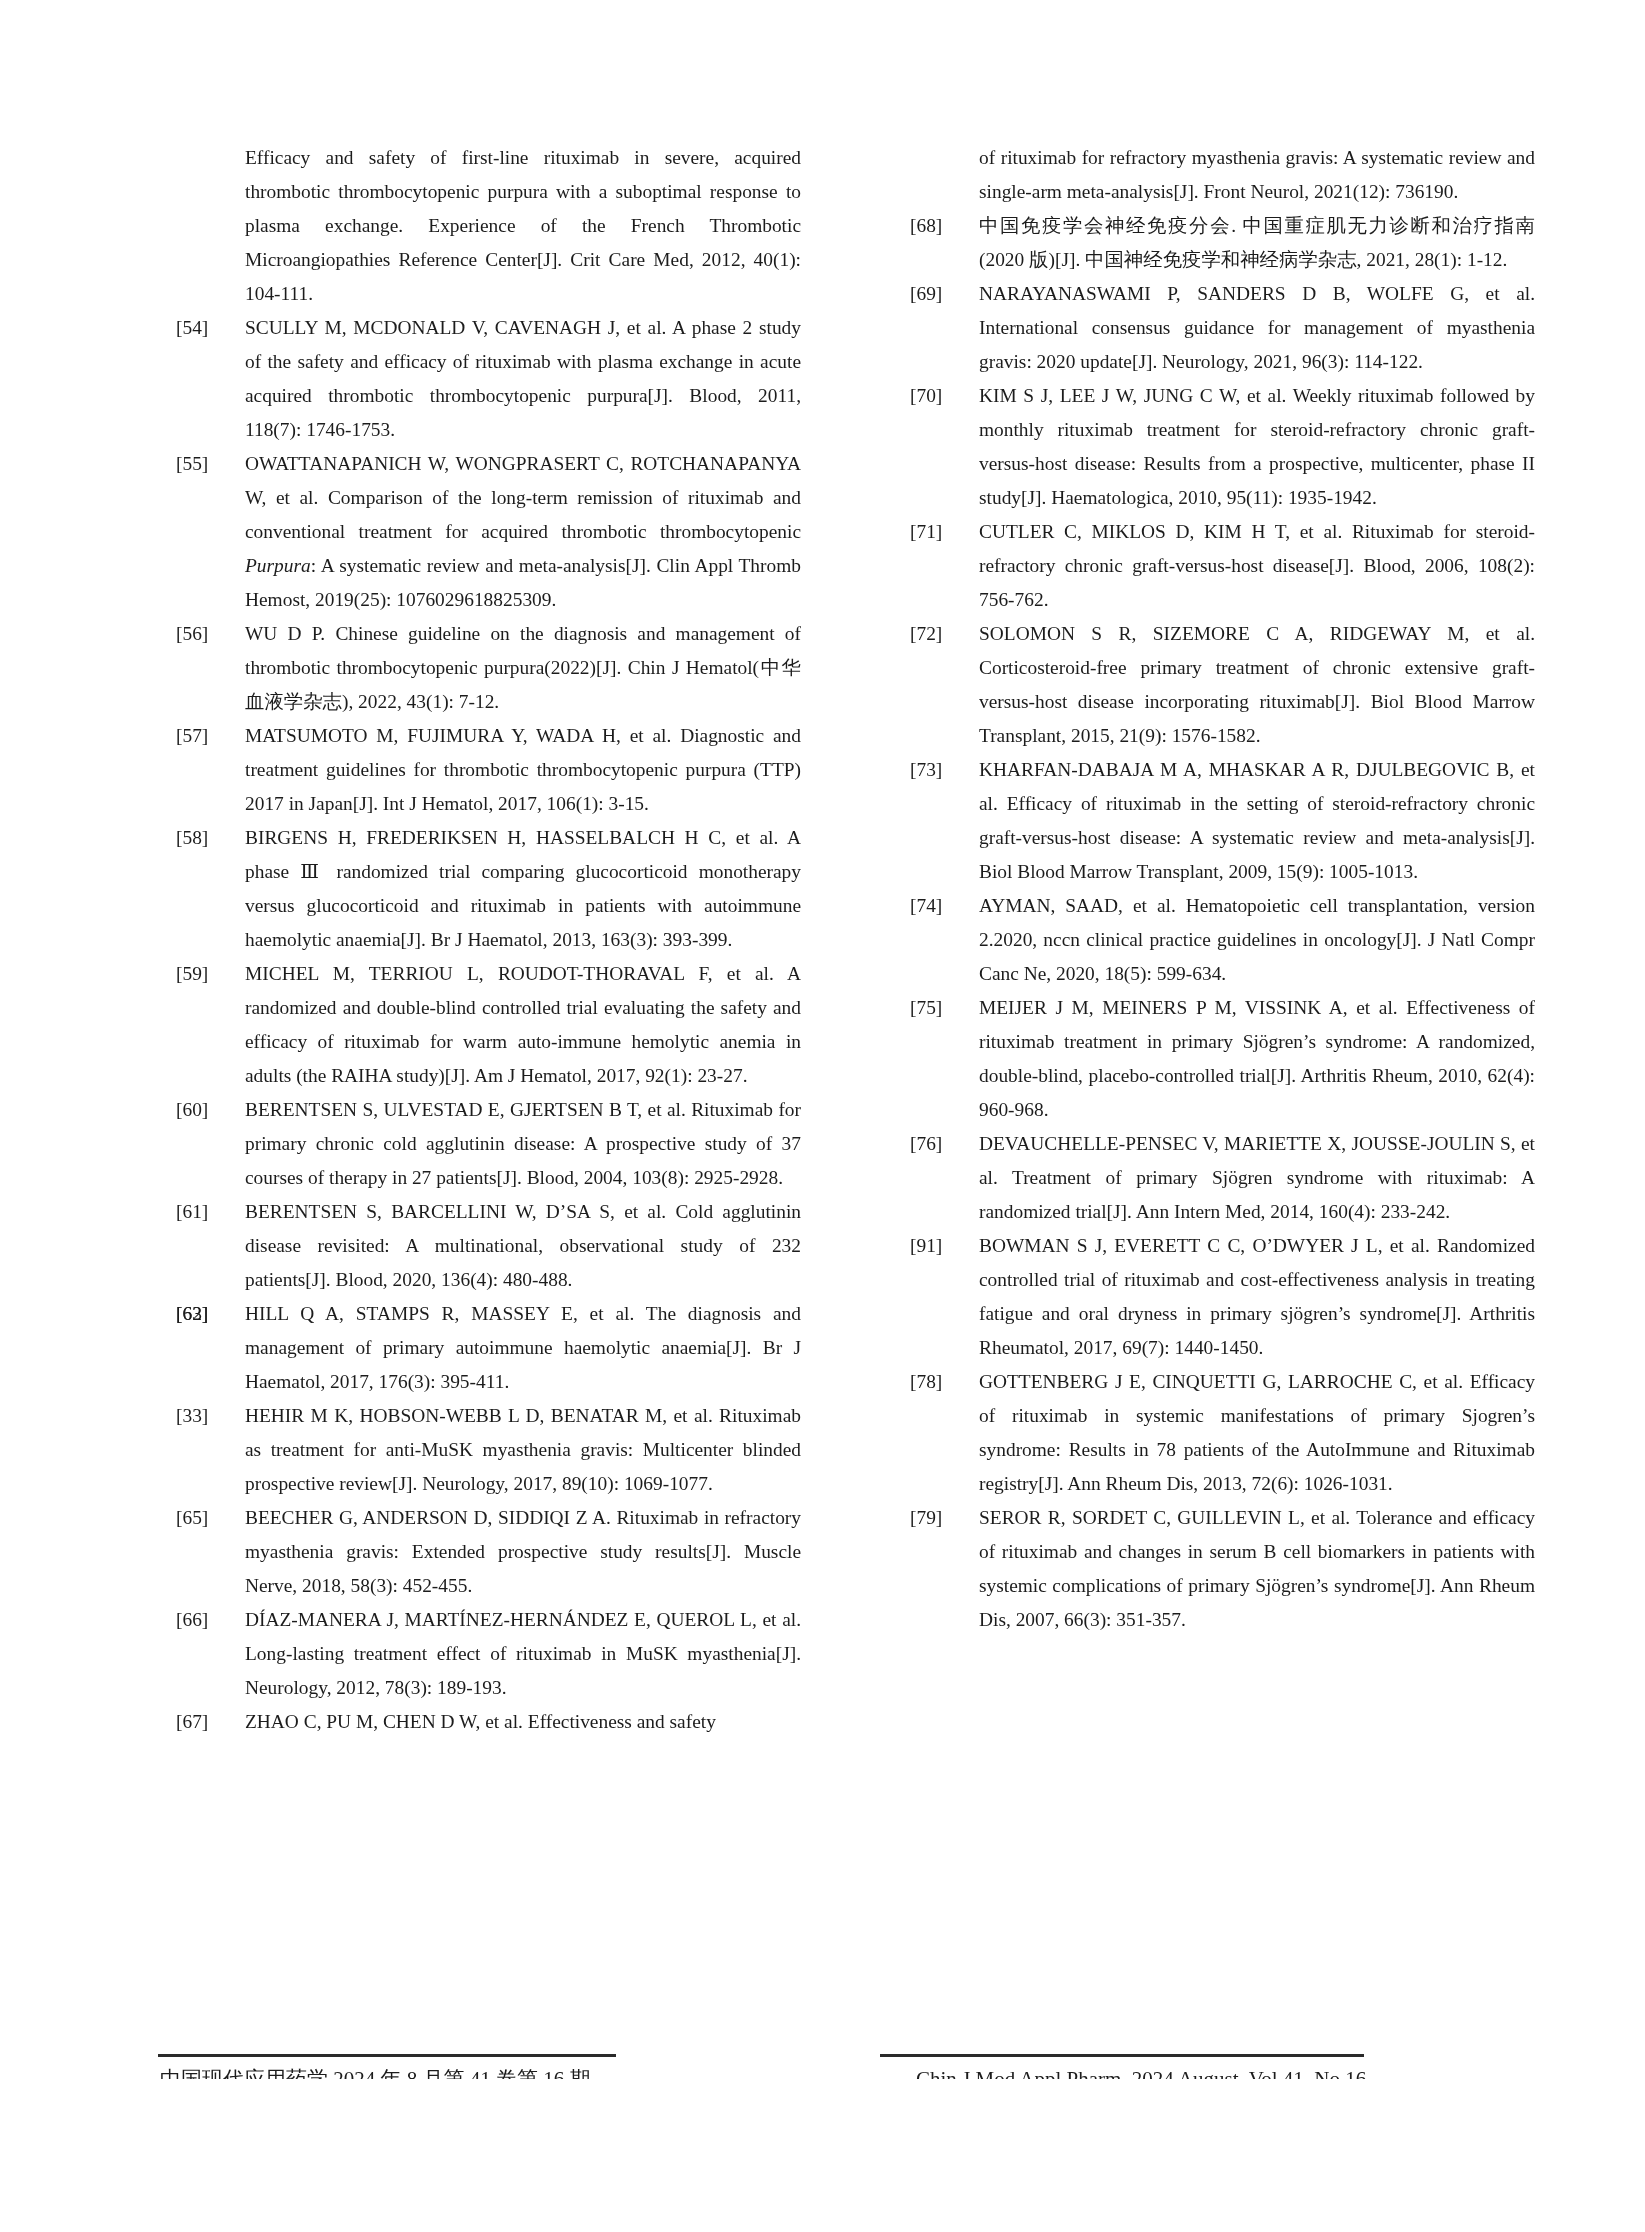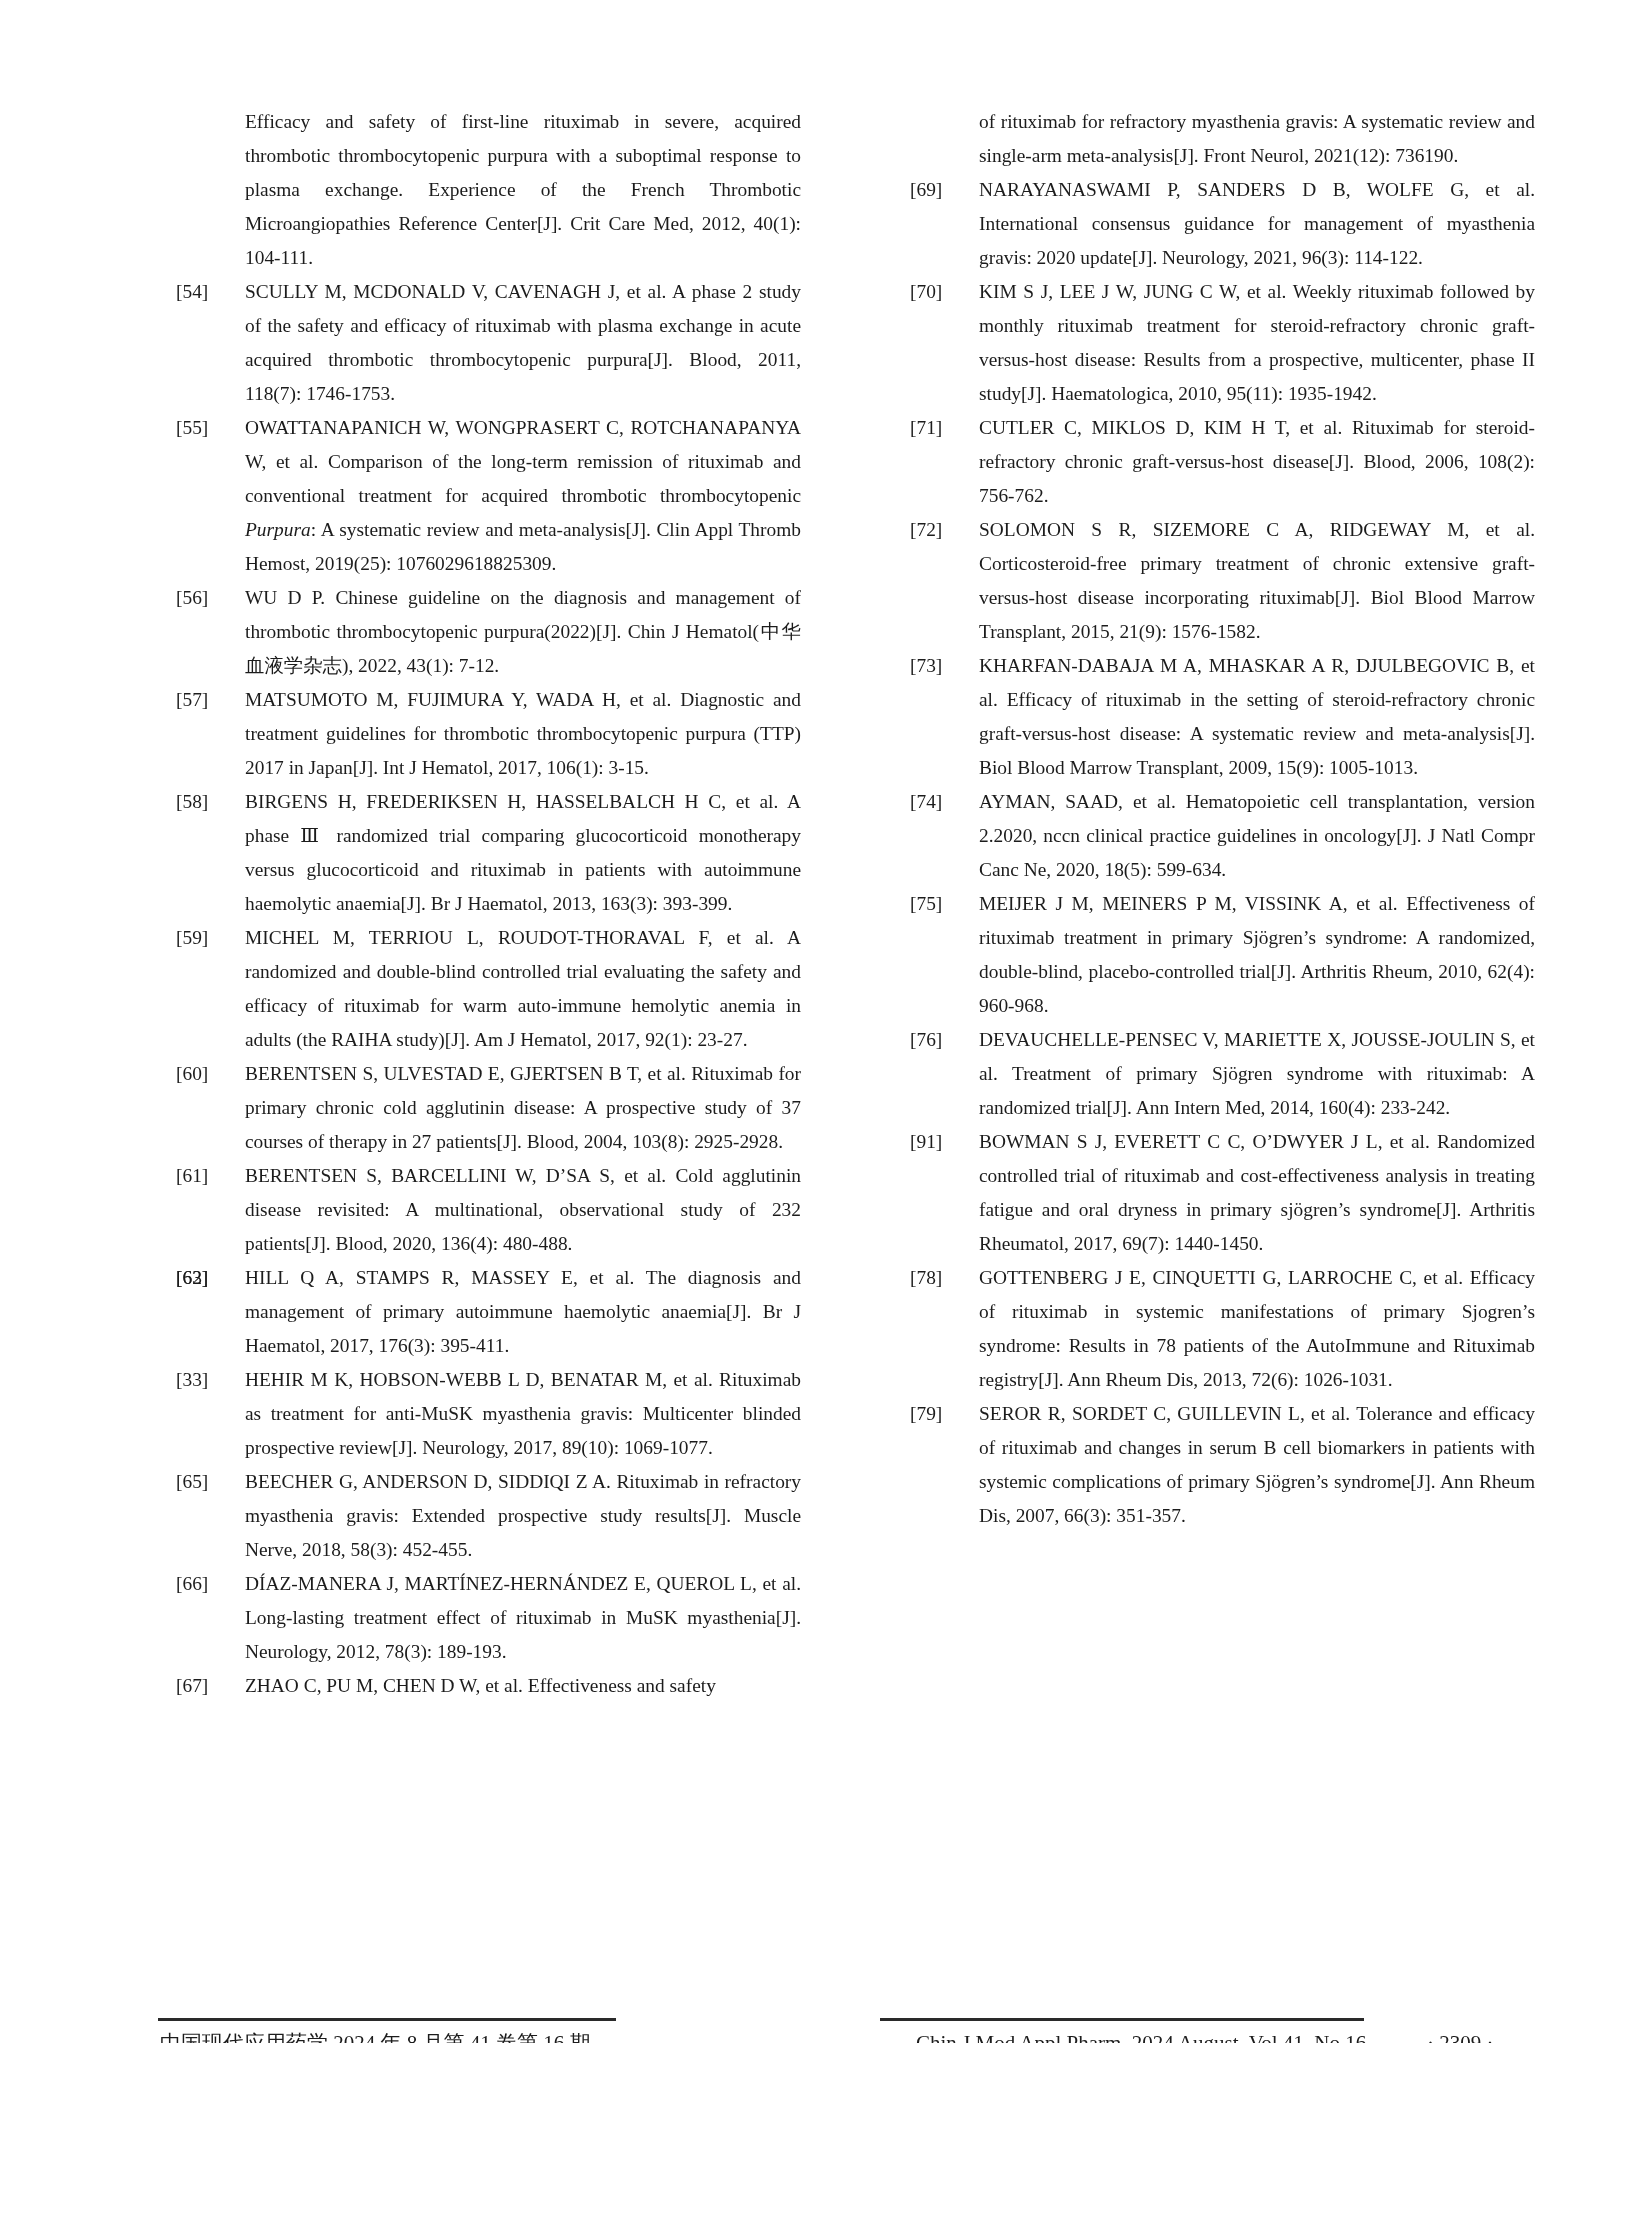--- a/index.html
+++ b/index.html
@@ -8,20 +8,21 @@
     background: #ffffff;
   }
   .page {
     position: relative;
     width: 1646px;
     height: 2043px;
     background: #ffffff;
     overflow: hidden;
     font-family: "Liberation Serif", "DejaVu Serif", serif;
     color: #1c1c1c;
+    margin-top: 36px;
   }
   .ref-column {
     position: absolute;
     top: 105px;
     width: 625px;
     font-size: 19.4px;
     line-height: 34px;
   }
   .ref-column.left  { left: 176px; }
   .ref-column.right { left: 910px; }
@@ -74,20 +75,21 @@
       <div class="ref"><span class="ref-num">[62]</span></div>
       <div class="ref"><span class="ref-num">[63]</span><span class="ref-text"><span>HILL Q A, STAMPS R, MASSEY E, et al. The diagnosis and management of primary autoimmune haemolytic anaemia[J]. Br J Haematol, 2017, 176(3): 395-411.</span></span></div>
       <div class="ref"><span class="ref-num">[33]</span><span class="ref-text"><span>HEHIR M K, HOBSON-WEBB L D, BENATAR M, et al. Rituximab as treatment for anti-MuSK myasthenia gravis: Multicenter blinded prospective review[J]. Neurology, 2017, 89(10): 1069-1077.</span></span></div>
       <div class="ref"><span class="ref-num">[65]</span><span class="ref-text"><span>BEECHER G, ANDERSON D, SIDDIQI Z A. Rituximab in refractory myasthenia gravis: Extended prospective study results[J]. Muscle Nerve, 2018, 58(3): 452-455.</span></span></div>
       <div class="ref"><span class="ref-num">[66]</span><span class="ref-text"><span>DÍAZ-MANERA J, MARTÍNEZ-HERNÁNDEZ E, QUEROL L, et al. Long-lasting treatment effect of rituximab in MuSK myasthenia[J]. Neurology, 2012, 78(3): 189-193.</span></span></div>
       <div class="ref"><span class="ref-num">[67]</span><span class="ref-text"><span>ZHAO C, PU M, CHEN D W, et al. Effectiveness and safety</span></span></div>
     </div>
 
   <div class="ref-column right" id="col-right">
       <div class="ref"><span class="ref-num"></span><span class="ref-text"><span>of rituximab for refractory myasthenia gravis: A systematic review and single-arm meta-analysis[J]. Front Neurol, 2021(12): 736190.</span></span></div>
+      <div class="ref"><span class="ref-num">[68]</span><span class="ref-text"><span>中国免疫学会神经免疫分会. 中国重症肌无力诊断和治疗指南 (2020 版)[J]. 中国神经免疫学和神经病学杂志, 2021, 28(1): 1-12.</span></span></div>
       <div class="ref"><span class="ref-num">[69]</span><span class="ref-text"><span>NARAYANASWAMI P, SANDERS D B, WOLFE G, et al. International consensus guidance for management of myasthenia gravis: 2020 update[J]. Neurology, 2021, 96(3): 114-122.</span></span></div>
       <div class="ref"><span class="ref-num">[70]</span><span class="ref-text"><span>KIM S J, LEE J W, JUNG C W, et al. Weekly rituximab followed by monthly rituximab treatment for steroid-refractory chronic graft-versus-host disease: Results from a prospective, multicenter, phase II study[J]. Haematologica, 2010, 95(11): 1935-1942.</span></span></div>
       <div class="ref"><span class="ref-num">[71]</span><span class="ref-text"><span>CUTLER C, MIKLOS D, KIM H T, et al. Rituximab for steroid-refractory chronic graft-versus-host disease[J]. Blood, 2006, 108(2): 756-762.</span></span></div>
       <div class="ref"><span class="ref-num">[72]</span><span class="ref-text"><span>SOLOMON S R, SIZEMORE C A, RIDGEWAY M, et al. Corticosteroid-free primary treatment of chronic extensive graft-versus-host disease incorporating rituximab[J]. Biol Blood Marrow Transplant, 2015, 21(9): 1576-1582.</span></span></div>
       <div class="ref"><span class="ref-num">[73]</span><span class="ref-text"><span>KHARFAN-DABAJA M A, MHASKAR A R, DJULBEGOVIC B, et al. Efficacy of rituximab in the setting of steroid-refractory chronic graft-versus-host disease: A systematic review and meta-analysis[J]. Biol Blood Marrow Transplant, 2009, 15(9): 1005-1013.</span></span></div>
       <div class="ref"><span class="ref-num">[74]</span><span class="ref-text"><span>AYMAN, SAAD, et al. Hematopoietic cell transplantation, version 2.2020, nccn clinical practice guidelines in oncology[J]. J Natl Compr Canc Ne, 2020, 18(5): 599-634.</span></span></div>
       <div class="ref"><span class="ref-num">[75]</span><span class="ref-text"><span>MEIJER J M, MEINERS P M, VISSINK A, et al. Effectiveness of rituximab treatment in primary Sjögren’s syndrome: A randomized, double-blind, placebo-controlled trial[J]. Arthritis Rheum, 2010, 62(4): 960-968.</span></span></div>
       <div class="ref"><span class="ref-num">[76]</span><span class="ref-text"><span>DEVAUCHELLE-PENSEC V, MARIETTE X, JOUSSE-JOULIN S, et al. Treatment of primary Sjögren syndrome with rituximab: A randomized trial[J]. Ann Intern Med, 2014, 160(4): 233-242.</span></span></div>
       <div class="ref"><span class="ref-num">[91]</span><span class="ref-text"><span>BOWMAN S J, EVERETT C C, O’DWYER J L, et al. Randomized controlled trial of rituximab and cost-effectiveness analysis in treating fatigue and oral dryness in primary sjögren’s syndrome[J]. Arthritis Rheumatol, 2017, 69(7): 1440-1450.</span></span></div>
       <div class="ref"><span class="ref-num">[78]</span><span class="ref-text"><span>GOTTENBERG J E, CINQUETTI G, LARROCHE C, et al. Efficacy of rituximab in systemic manifestations of primary Sjogren’s syndrome: Results in 78 patients of the AutoImmune and Rituximab registry[J]. Ann Rheum Dis, 2013, 72(6): 1026-1031.</span></span></div>

